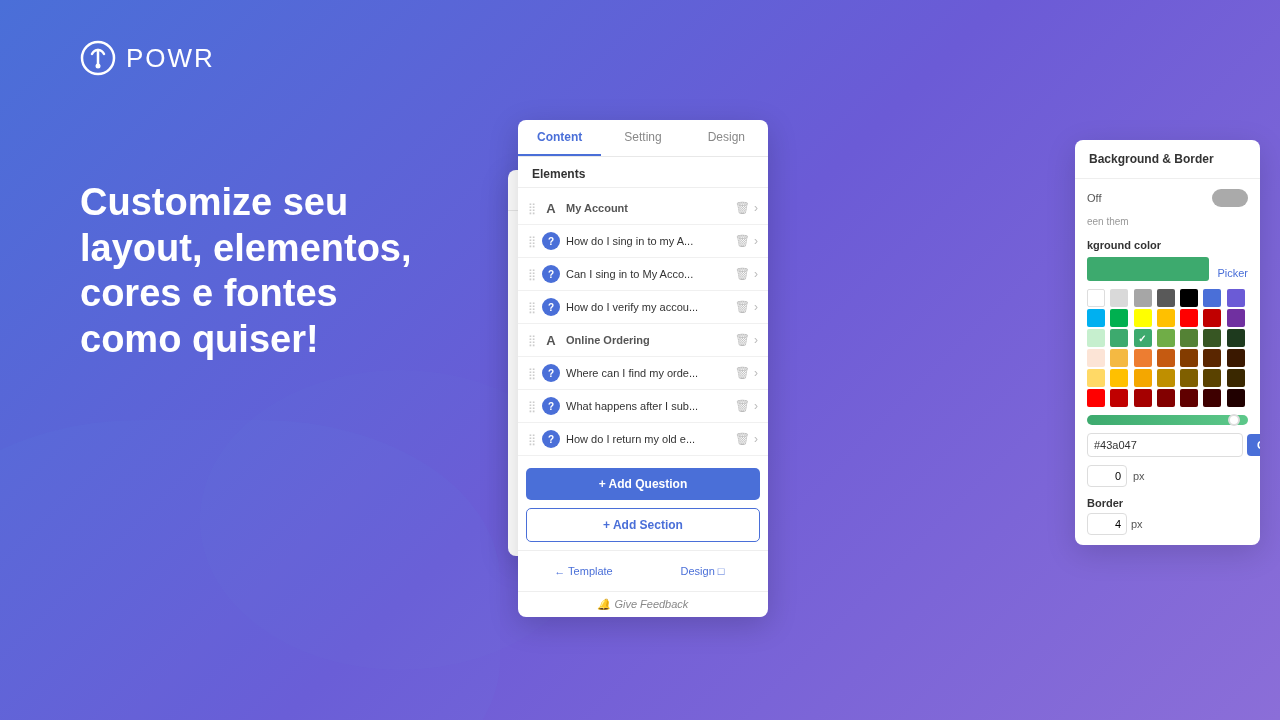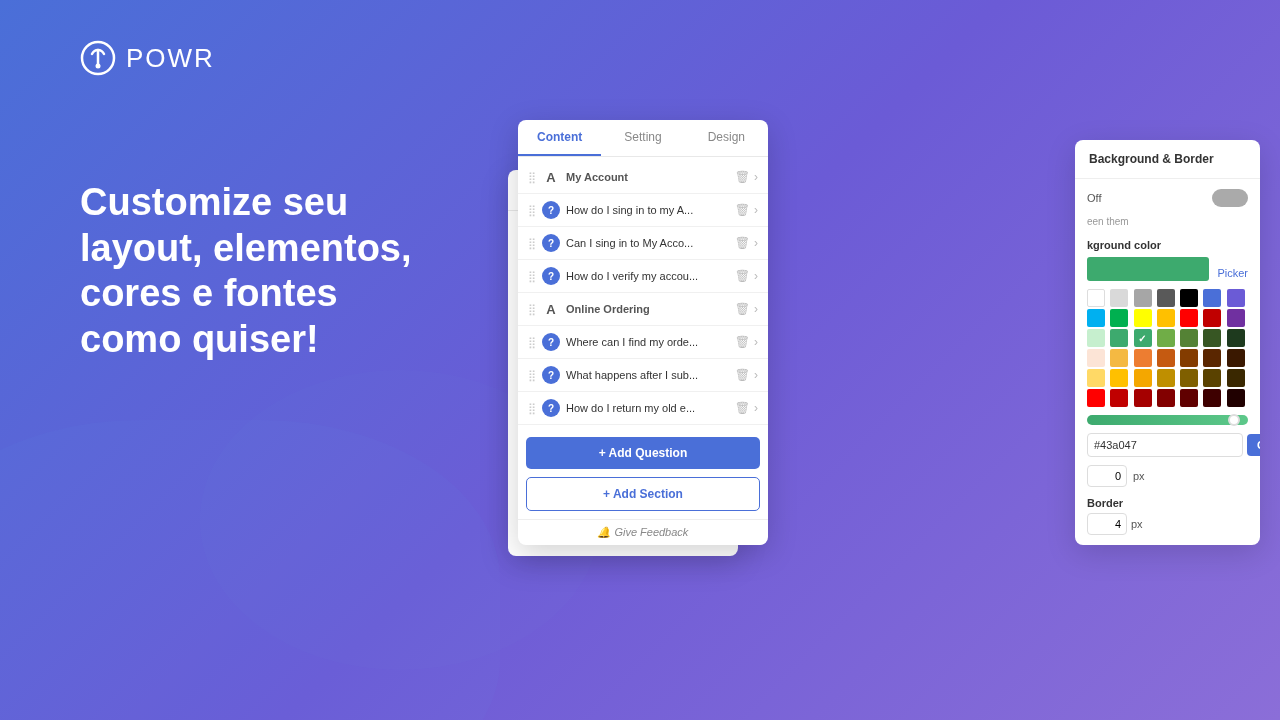--- a/index.html
+++ b/index.html
@@ -583,20 +583,21 @@
       </div>
     </div>
   </div>
 
   <div class="panel-main">
     <div class="panel-main-tabs">
       <div class="panel-main-tab active">Content</div>
       <div class="panel-main-tab">Setting</div>
       <div class="panel-main-tab">Design</div>
     </div>
+    <div class="elements-header">Elements</div>
     <div class="elements-list">
 
       <div class="element-item">
         <span class="drag-handle">⣿</span>
         <span class="element-icon-a">A</span>
         <span class="element-section-label">My Account</span>
         <div class="element-actions">
           <span class="icon-delete">🗑</span>
           <span class="icon-chevron">›</span>
         </div>
@@ -662,20 +663,24 @@
         <span class="element-icon-q">?</span>
         <span class="element-label">How do I return my old e...</span>
         <div class="element-actions">
           <span class="icon-delete">🗑</span>
           <span class="icon-chevron">›</span>
         </div>
       </div>
     </div>
     <button class="add-question-btn">+ Add Question</button>
     <button class="add-section-btn">+ Add Section</button>
+    <div class="panel-main-footer">
+      <div class="footer-btn">← Template</div>
+      <div class="footer-btn">Design □</div>
+    </div>
     <div class="give-feedback">🔔 Give Feedback</div>
   </div>
 
   <div class="panel-right">
     <div class="panel-right-header">Background &amp; Border</div>
     <div class="panel-right-content">
       <div class="right-toggle-row">
         <span class="toggle-label">Off</span>
         <div class="toggle-switch toggle-switch-on"></div>
       </div>

